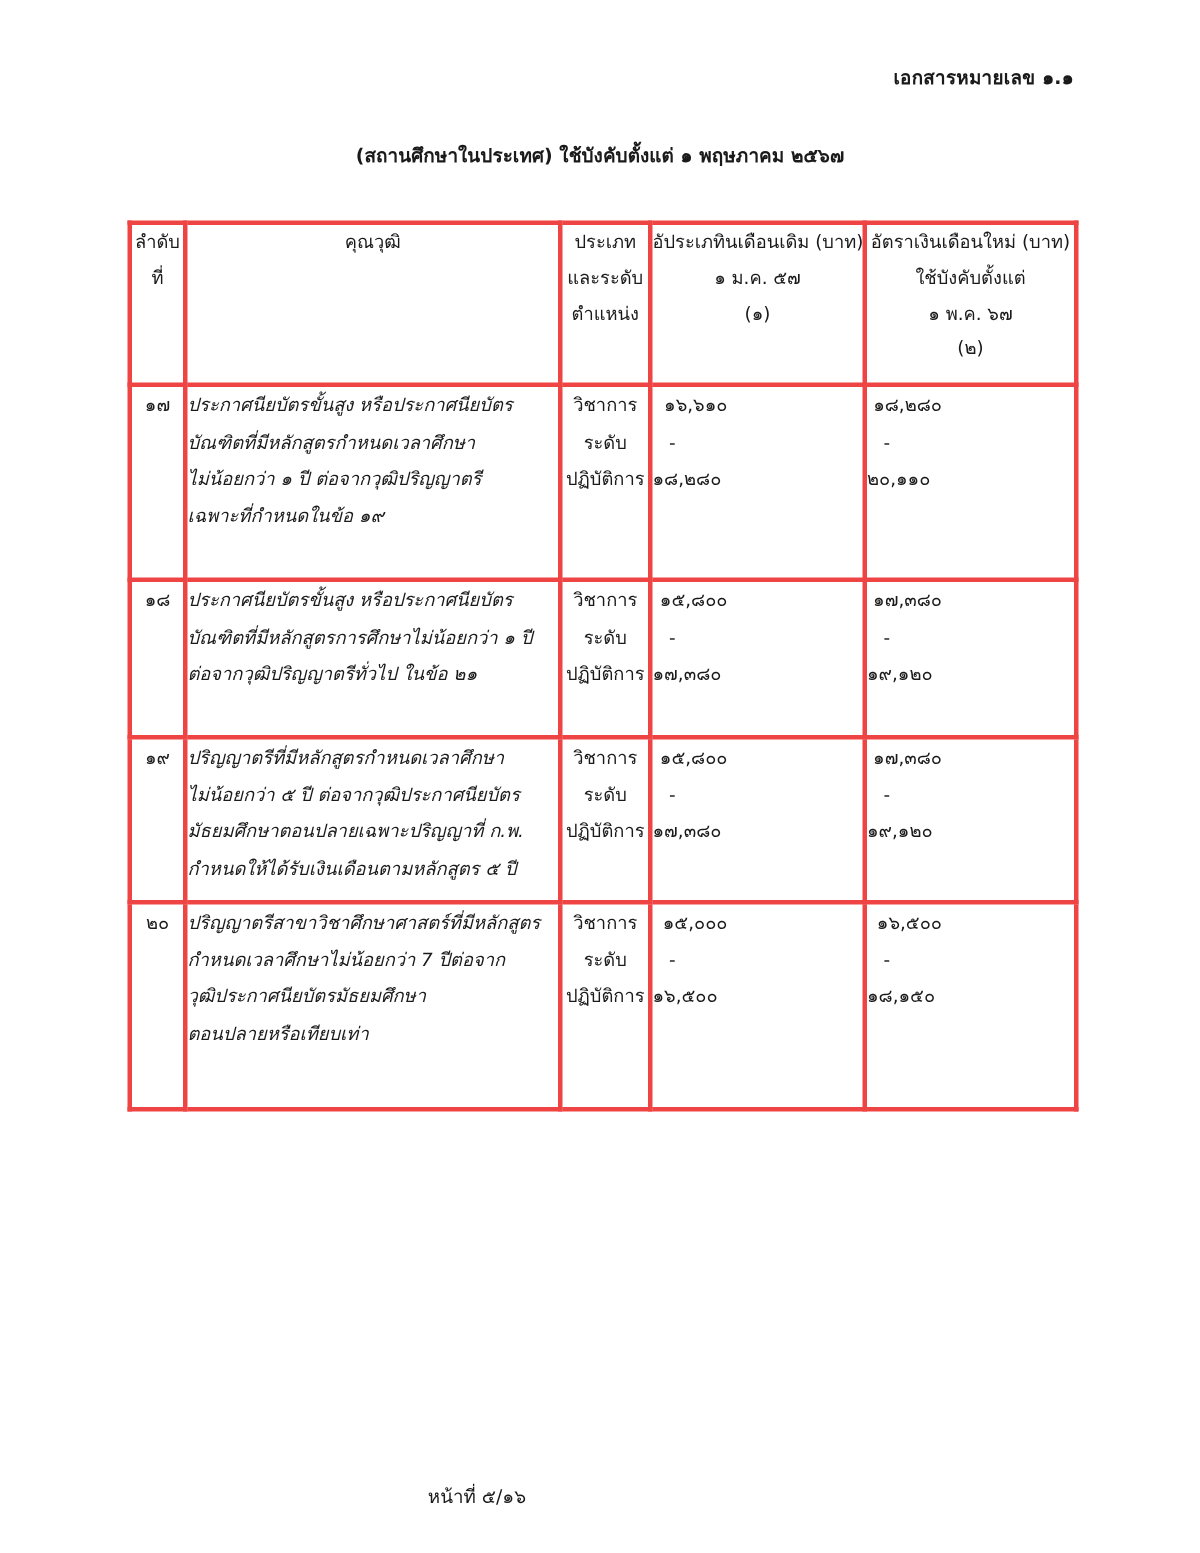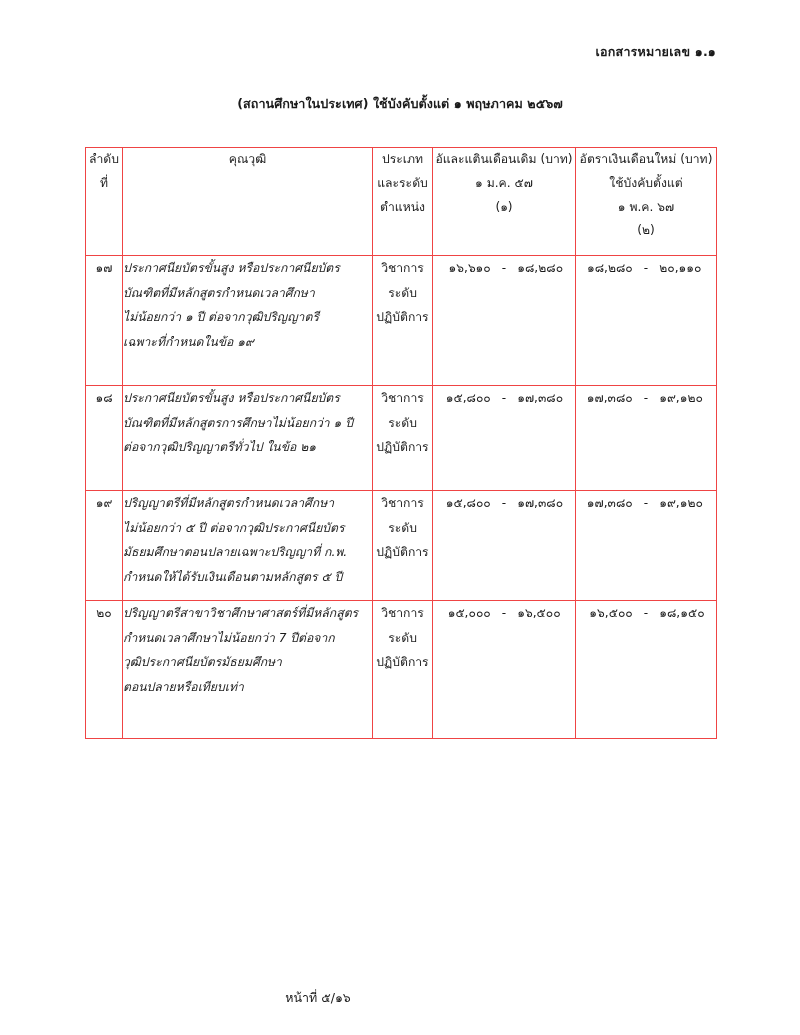--- a/index.html
+++ b/index.html
@@ -61,21 +61,21 @@
     left: 85px;
     width: 631px;
   }
   table.rate-table {
     width: 631px;
     border-collapse: collapse;
     table-layout: fixed;
   }
   table.rate-table td,
   table.rate-table th {
-    border: 1px solid #ef4444;
+    border: 3px solid #ef4444;
     padding: 0;
     vertical-align: top;
     font-weight: normal;
   }
 
   
   col.c1 { width: 37px; }
   col.c2 { width: 250px; }
   col.c3 { width: 60px; }
   col.c4 { width: 143px; }
@@ -124,20 +124,21 @@
     white-space: nowrap;
   }
   td.money {
     padding: 6px 6px 0 6px;
   }
   .money-row {
     display: flex;
     align-items: baseline;
     justify-content: center;
     white-space: nowrap;
+    flex-direction: column;
   }
   .money-row .from { min-width: 50px; text-align: right; }
   .money-row .dash { padding: 0 11px; }
   .money-row .to { min-width: 50px; text-align: left; }
 
   
   tr.r-17 td { height: 130px; }
   tr.r-18 td { height: 105px; }
   tr.r-19 td { height: 110px; }
   tr.r-20 td { height: 138px; }
@@ -181,21 +182,21 @@
           </td>
           <td class="h-qual">
             <span class="hl">คุณวุฒิ</span>
           </td>
           <td>
             <span class="hl">ประเภท</span>
             <span class="hl">และระดับ</span>
             <span class="hl">ตำแหน่ง</span>
           </td>
           <td>
-            <span class="hl">อัและแตินเดือนเดิม (บาท)</span>
+            <span class="hl">อัประเภทินเดือนเดิม (บาท)</span>
             <span class="hl">๑ ม.ค. ๕๗</span>
             <span class="hl">(๑)</span>
           </td>
           <td>
             <span class="hl">อัตราเงินเดือนใหม่ (บาท)</span>
             <span class="hl">ใช้บังคับตั้งแต่</span>
             <span class="hl">๑ พ.ค. ๖๗</span>
             <span class="hl">(๒)</span>
           </td>
         </tr>

